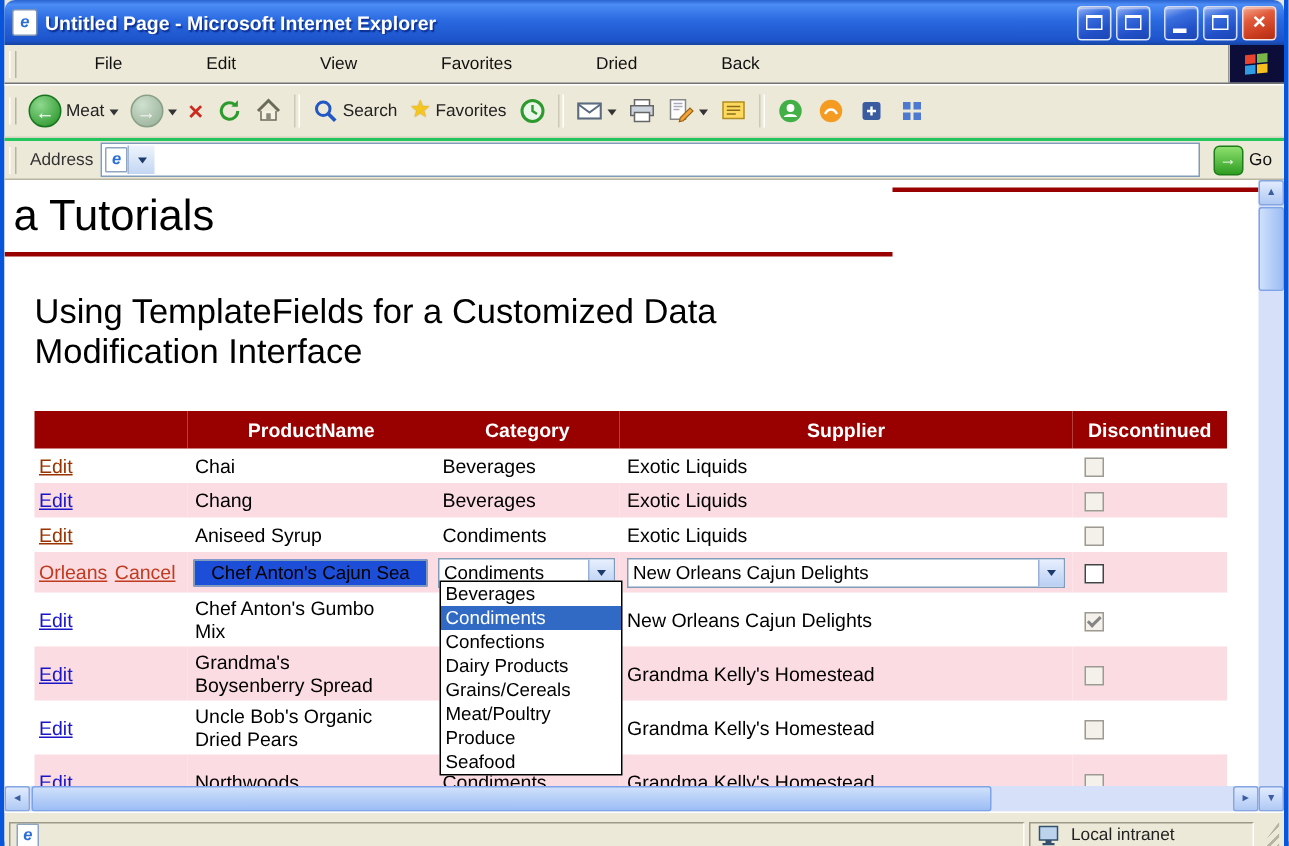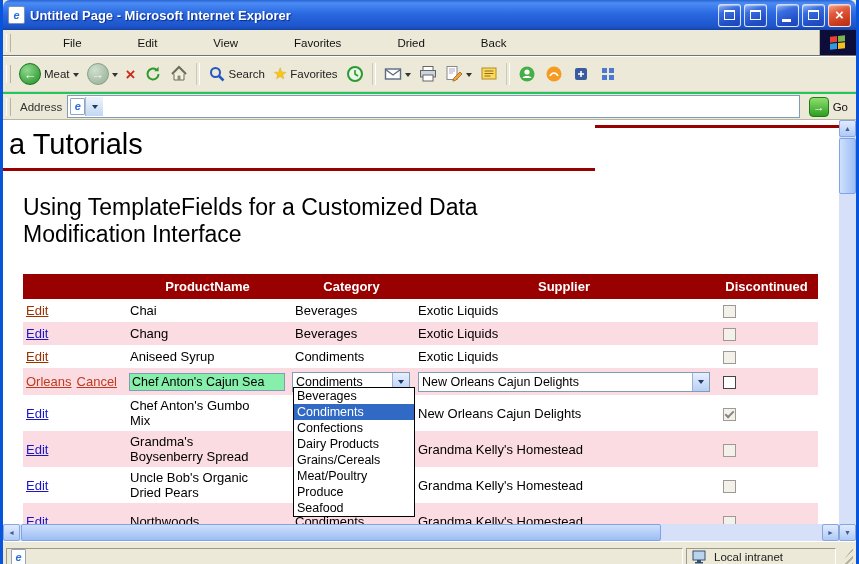--- a/index.html
+++ b/index.html
@@ -79,21 +79,21 @@
   tr.alt{background:var(--row-alt,#fbdce2);}
   .c-act{padding:2px 3px !important;white-space:nowrap;}
   .c-prod{padding-right:22px !important;}
   tr.editing .c-prod{padding:2px 4px !important;}
   tr.editing .c-cat{padding:2px 2px !important;}
   .c-disc{padding-left:8px !important;}
   a.lnk{color:var(--link-blue,#1a16c8);text-decoration:underline;}
   a.lnk.visited{color:var(--link-visited,#993300);}
   a.lnk.action{color:var(--link-action,#c03a1e);margin-right:5px;}
   .txt{width:156px;height:18px;border:1px solid #7f9db9;font:12.5px "Liberation Sans","DejaVu Sans",sans-serif;
-       padding:0 2px;box-sizing:border-box;background:#86efac;color:#000;}
+       padding:0 2px;box-sizing:border-box;background:#1d4ed8;color:#000;text-align:center;}
   .xsel{height:20px;width:118px;border:1px solid #7f9db9;background:#fff;display:flex;align-items:center;box-sizing:border-box;}
   .xsel.wide{width:292px;}
   .xsel-val{flex:1;font-size:12.5px;padding-left:3px;white-space:nowrap;overflow:hidden;}
   .xsel-btn{width:16px;height:18px;background:linear-gradient(180deg,#e7effd,#b9cff3);border-left:1px solid #9ab0d8;
             display:flex;align-items:center;justify-content:center;flex:none;}
   .cb{display:inline-block;width:13px;height:13px;box-sizing:border-box;border:1px solid #9c9a92;background:#f3f1ea;vertical-align:middle;}
   .cb.enabled{border-color:#444;background:#fff;}
   .cb.checked::after{content:"";display:block;width:7px;height:3px;border-left:2px solid #858585;border-bottom:2px solid #858585;
                      transform:rotate(-45deg);margin:2px 0 0 1px;}
   

